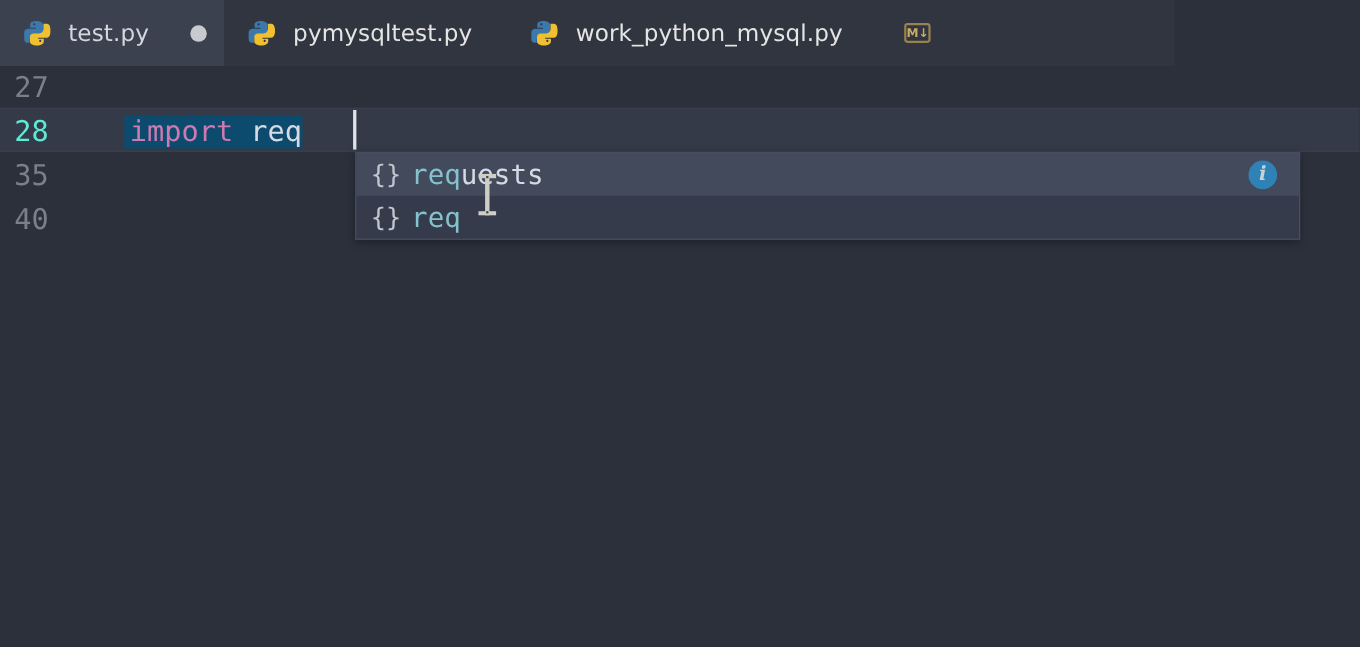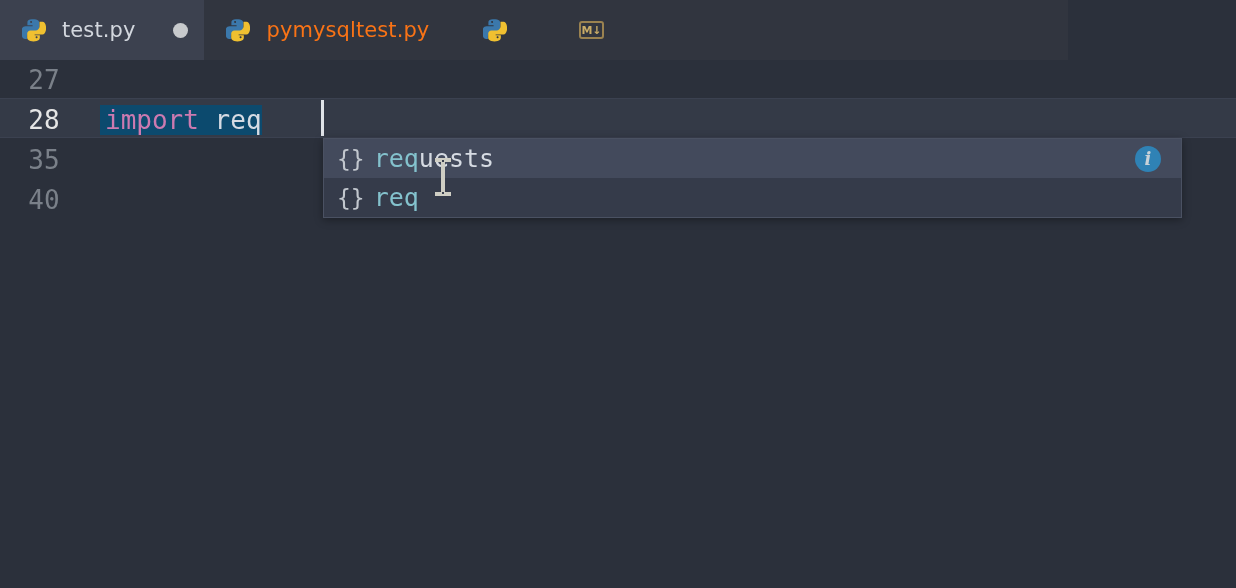--- a/index.html
+++ b/index.html
@@ -40,21 +40,21 @@
   }
   .tab-icon {
     width: 24px;
     height: 24px;
     flex: 0 0 24px;
     margin-right: 16px;
     position: relative;
   }
   .tab-label {
     font-size: 21px;
-    color: #f97316;
+    color: #e5e5e5;
     letter-spacing: 0.1px;
   }
   .tab.active .tab-label {
     color: #d3d7de;
   }
   .tab-modified {
     width: 15px;
     height: 15px;
     border-radius: 50%;
     background: #c8cacd;
@@ -94,30 +94,31 @@
     left: 0;
     width: 1236px;
     height: 40px;
     display: flex;
     align-items: center;
     font-family: "DejaVu Sans Mono", monospace;
     font-size: 26px;
   }
   .gutter {
     width: 100px;
-    text-align: center;
+    text-align: left;
     padding-right: 12px;
     box-sizing: border-box;
     color: #7a8089;
     font-family: "DejaVu Sans Mono", monospace;
     font-size: 26px;
     flex: 0 0 100px;
+    margin-left: 13px;
   }
   .code-line.current .gutter {
-    color: #e5e5e5;
+    color: #5eead4;
   }
   .code-text {
     padding-left: 5px;
     white-space: pre;
   }
   
   #current-line-band {
     position: absolute;
     left: 0;
     top: 38px;
@@ -228,20 +229,21 @@
     <span class="tab-label">pymysqltest.py</span>
   </div>
 
   <div class="tab" style="padding-left:38px;">
     <span class="tab-icon">
       <svg class="py-logo" viewBox="0 0 24 24" xmlns="http://www.w3.org/2000/svg">
         <path d="M11.9 1.2c-1.5 0-2.8.13-3.9.37-2.2.47-2.6 1.45-2.6 3.27v2.4h5.2v.9H3.7c-1.85 0-3.47 1.1-3.97 3.2-.58 2.4-.6 3.9 0 6.4.45 1.9 1.52 3.2 3.37 3.2h1.8v-2.9c0-2.1 1.8-3.95 3.95-3.95h5.2c1.76 0 3.17-1.45 3.17-3.2V4.84c0-1.7-1.44-2.98-3.17-3.27-1.1-.2-2.25-.37-3.35-.37zM9.1 3.1c.54 0 .98.45.98 1s-.44.98-.98.98a.99.99 0 01-.98-.98c0-.55.44-1 .98-1z" fill="#3b78ab"></path>
         <path d="M18.6 8.14v2.82c0 2.2-1.86 4.04-3.95 4.04H9.45c-1.73 0-3.17 1.48-3.17 3.2v4.05c0 1.72 1.5 2.74 3.17 3.23 2 .58 3.92.69 6.32 0 1.59-.46 3.17-1.39 3.17-3.23V19.8h-5.2v-.9h7.8c1.85 0 2.54-1.29 3.18-3.2.66-1.97.63-3.87 0-6.4-.45-1.86-1.33-3.16-3.18-3.16h-2.94zm-2.92 12.6c.54 0 .98.43.98.98s-.44 1-.98 1a.99.99 0 01-.98-1c0-.55.44-.98.98-.98z" fill="#f0c030" transform="translate(-1.1,-2.5)"></path>
       </svg>
     </span>
+    <span class="tab-label">work_python_mysql.py</span>
   </div>
 
   <div class="tab" style="padding-left:40px;">
     <span class="tab-icon" style="display:flex;align-items:center;">
       <span class="md-icon">M↓</span>
     </span>
   </div>
 
 </div>
 

